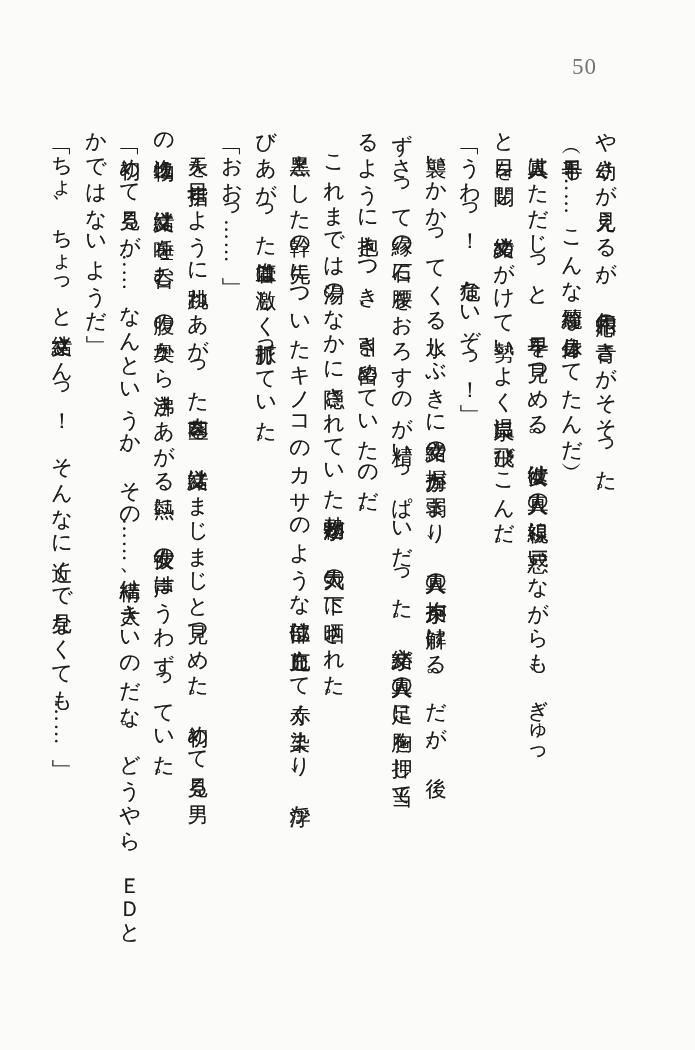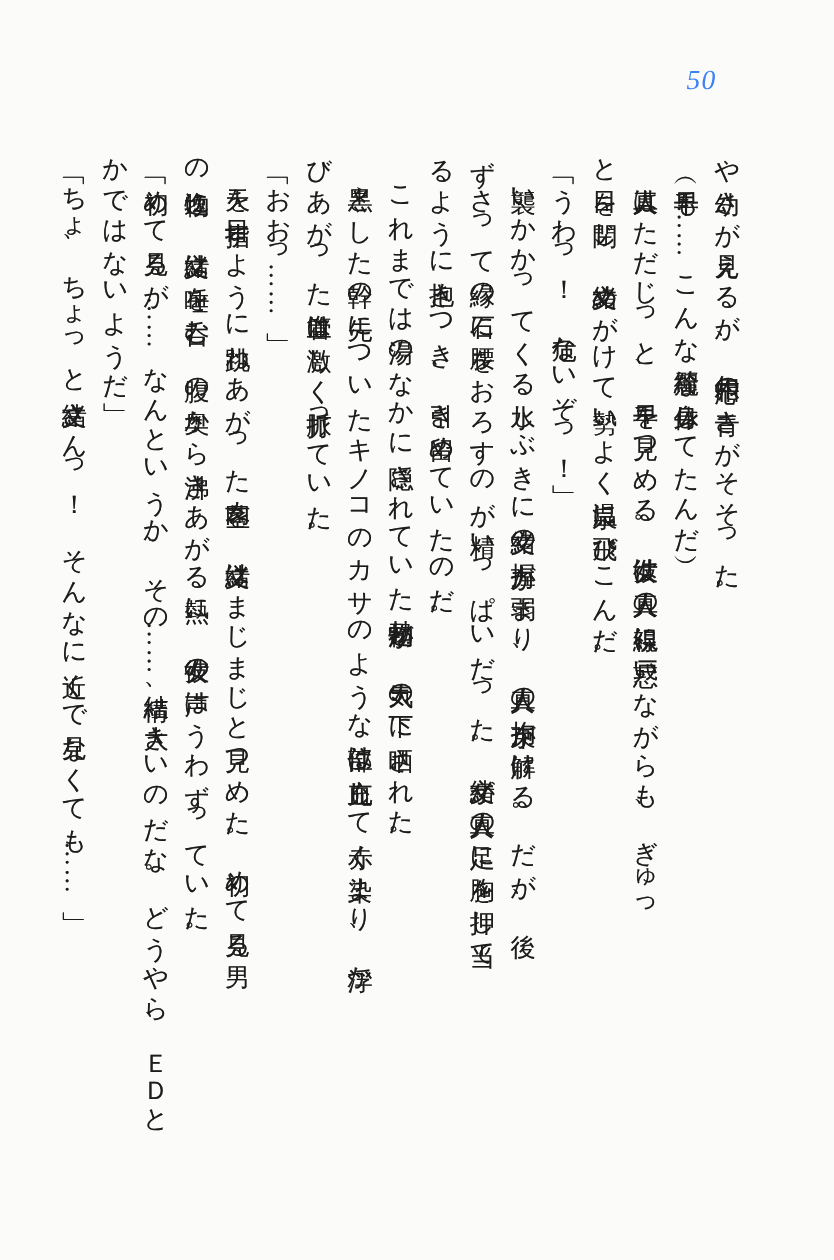--- a/index.html
+++ b/index.html
@@ -13,24 +13,23 @@
     height: 1050px;
     margin: 0 auto;
     background: #fbfbf9;
     overflow: hidden;
     font-family: "Liberation Serif", "DejaVu Serif", serif;
   }
   .page-number {
     position: absolute;
     top: 54px;
     left: 572px;
-    font-style: italic;
     font-size: 23px;
     letter-spacing: 1px;
-    color: #3b82f6;
+    color: #737373;
   }
   .text-block {
     position: absolute;
     top: 118px;
     right: 72px;
     height: 884px;
     writing-mode: vertical-rl;
     text-orientation: mixed;
     font-size: 21px;
     line-height: 34px;

